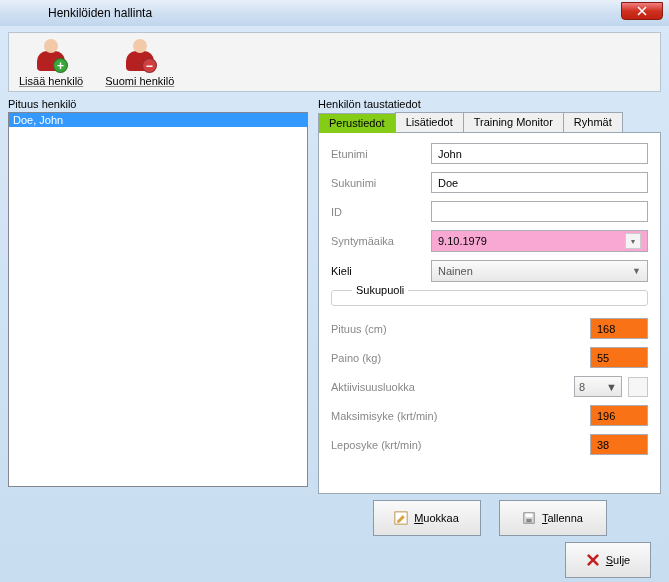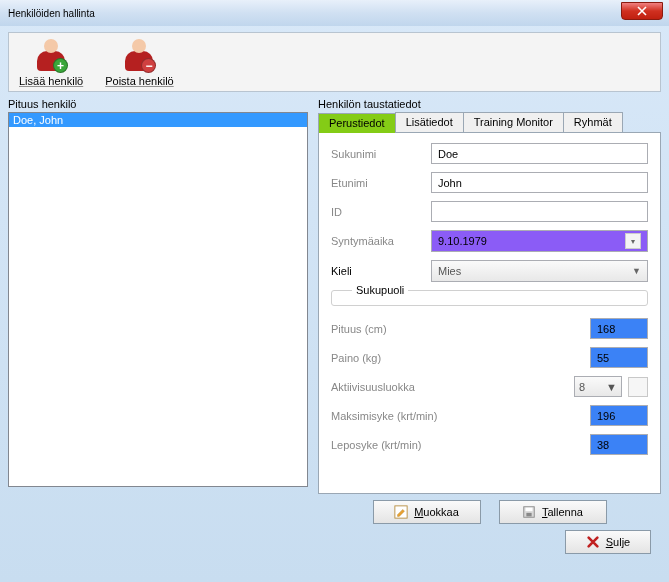--- a/index.html
+++ b/index.html
@@ -15,21 +15,22 @@
   .titlebar {
     height: 26px;
     background: linear-gradient(to bottom, #e8f0fa 0%, #d0e0f2 50%, #c0d6ed 100%);
     display: flex;
     align-items: center;
     padding: 0 4px 0 8px;
     position: relative;
   }
   .titlebar-text {
     color: #000;
-    font-size: 10px;
+    font-size: 12px;
+    margin-left: 40px;
   }
   .close-btn {
     position: absolute;
     right: 6px;
     top: 2px;
     width: 42px;
     height: 18px;
     background: linear-gradient(to bottom, #f08080 0%, #d03020 50%, #c02010 100%);
     border: 1px solid #8a1a0f;
     border-radius: 0 0 4px 4px;
@@ -171,21 +172,21 @@
   }
   .date-input {
     flex: 1;
     height: 22px;
     border: 1px solid #abadb3;
     padding: 0 6px;
     font-size: 11px;
     display: flex;
     align-items: center;
     justify-content: space-between;
-    background: #8b5cf6;
+    background: #f9a8d4;
     gap: 42px;
   }
   .date-picker-btn {
     width: 16px; height: 16px;
     border: 1px solid #ccc;
     background: #f4f4f4;
     display:flex; align-items:center; justify-content:center;
     font-size:8px; color:#666;
   }
   .combo {
@@ -232,35 +233,35 @@
     display:flex; align-items:center; justify-content:center;
     background:#fff;
   }
   .radio-dot.checked::after {
     content:""; width:6px; height:6px; background:#4a6a8a; border-radius:50%;
   }
   .small-row { display:flex; align-items:center; margin-bottom:8px; }
   .small-label { flex:1; color:#888; font-size:11px; }
   .small-input {
     width: 58px; height:21px; border:1px solid #abadb3;
-    padding:0 6px; font-size:11px; font-family:inherit; background:#3b82f6;
+    padding:0 6px; font-size:11px; font-family:inherit; background:#f97316;
   }
   .small-combo {
     width:48px; height:21px; border:1px solid #abadb3;
     background:linear-gradient(to bottom,#fafafa,#e8e8e8);
     display:flex; align-items:center; justify-content:space-between;
     padding:0 4px; font-size:11px; color:#555;
   }
   .tiny-box { width:20px; height:20px; border:1px solid #c8c8c8; background:#f6f6f6; margin-left:6px; }
   .btn-row {
     display:flex; gap:18px; justify-content:center;
     margin-top:6px;
   }
   .btn {
-    width: 108px; height:24px;
+    width: 108px; height:36px;
     border:1px solid #8a9aa8;
     background:linear-gradient(to bottom,#fafafa,#e4e4e4);
     display:flex; align-items:center; justify-content:center;
     gap:6px; cursor:pointer;
     font-size:11px;
   }
   .btn .u { text-decoration: underline; }
   .footer {
     display:flex; justify-content:flex-end;
     padding: 6px 10px 0 0;
@@ -292,21 +293,21 @@
           <div class="badge add">+</div>
         </div>
         <span class="tool-label">Lisää henkilö</span>
       </div>
       <div class="tool-btn">
         <div class="person-icon">
           <div class="person-body"></div>
             <div class="person-head"></div>
           <div class="badge remove">−</div>
         </div>
-        <span class="tool-label">Poista henkilö</span>
+        <span class="tool-label">Suomi henkilö</span>
       </div>
     </div>
   </div>
 
   <div class="main-row">
     <div class="left-col">
       <div class="section-label">Pituus henkilö</div>
       <div class="listbox">
         <div class="list-item selected">Doe, John</div>
       </div>
@@ -316,42 +317,42 @@
       <div class="section-label">Henkilön taustatiedot</div>
       <div class="tabs">
         <div class="tab active">Perustiedot</div>
         <div class="tab">Lisätiedot</div>
         <div class="tab">Training Monitor</div>
         <div class="tab">Ryhmät</div>
       </div>
       <div class="tab-body">
 
         <div class="form-row">
+          <div class="form-label">Etunimi</div>
+          <input class="text-input" value="John" style="">
+        </div>
+        <div class="form-row">
           <div class="form-label">Sukunimi</div>
           <input class="text-input" value="Doe" style="">
-        </div>
-        <div class="form-row">
-          <div class="form-label">Etunimi</div>
-          <input class="text-input" value="John" style="">
         </div>
         <div class="form-row">
           <div class="form-label">ID</div>
           <input class="text-input" value="" style="">
         </div>
         <div class="form-row">
           <div class="form-label">Syntymäaika</div>
           <div class="date-input">
             <span>9.10.1979</span>
             <span class="date-picker-btn">▾</span>
           </div>
         </div>
         <div class="form-row">
           <div class="form-label dark">Kieli</div>
           <div class="combo">
-            <span>Mies</span>
+            <span>Nainen</span>
             <span class="arrow">▼</span>
           </div>
         </div>
 
         <div class="fieldset">
           <div class="fieldset-legend">Sukupuoli</div>
         </div>
 
         <div class="small-row">
           <div class="small-label">Pituus (cm)</div>

